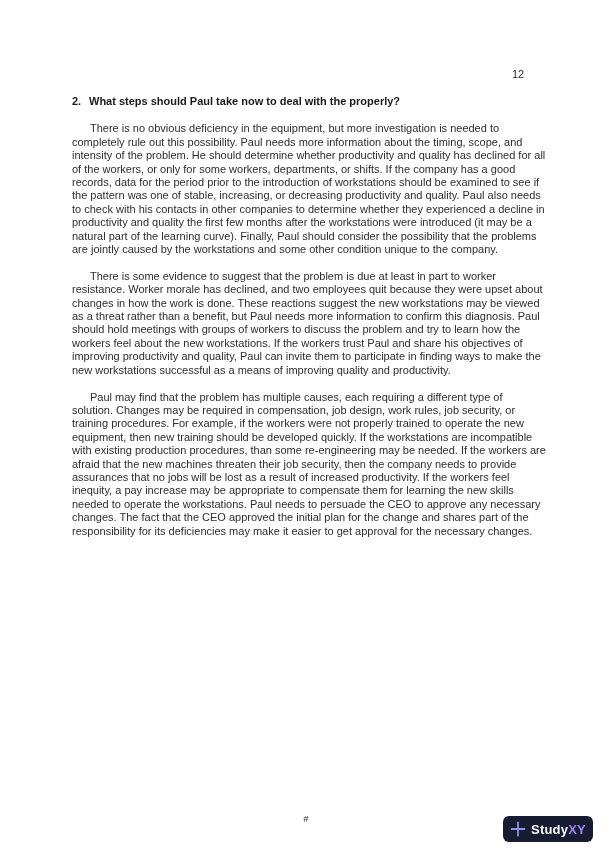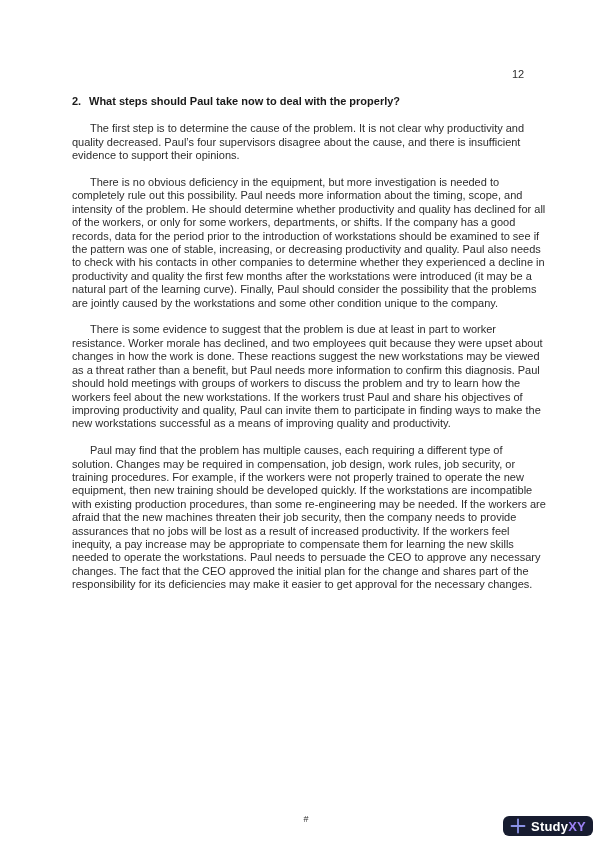--- a/index.html
+++ b/index.html
@@ -46,21 +46,21 @@
     position: absolute;
     top: 814px; left: 0;
     width: 612px;
     text-align: center;
     font-size: 9px;
     color: #2d2d2d;
   }
   .brand-badge {
     position: absolute;
     left: 503px; top: 816px;
-    width: 90px; height: 20px;
+    width: 90px; height: 26px;
     border-radius: 6px;
     display: flex;
     align-items: center;
     justify-content: center;
     gap: 5px;
   }
   .brand-plus {
     width: 16px; height: 16px;
     display: block;
   }
@@ -79,21 +79,20 @@
 
   <div class="page-number">12</div>
 
   <div class="content">
     <div class="question-heading">
       <span class="question-number">2.</span>
       <span class="question-text">What steps should Paul take now to deal with the properly?</span>
     </div>
 
     <div class="answer">
-      <p>The first step is to determine the cause of the problem. It is not clear why productivity and quality decreased. Paul’s four supervisors disagree about the cause, and there is insufficient evidence to support their opinions.</p>
       <p>There is no obvious deficiency in the equipment, but more investigation is needed to completely rule out this possibility. Paul needs more information about the timing, scope, and intensity of the problem. He should determine whether productivity and quality has declined for all of the workers, or only for some workers, departments, or shifts. If the company has a good records, data for the period prior to the introduction of workstations should be examined to see if the pattern was one of stable, increasing, or decreasing productivity and quality. Paul also needs to check with his contacts in other companies to determine whether they experienced a decline in productivity and quality the first few months after the workstations were introduced (it may be a natural part of the learning curve). Finally, Paul should consider the possibility that the problems are jointly caused by the workstations and some other condition unique to the company.</p>
       <p>There is some evidence to suggest that the problem is due at least in part to worker resistance. Worker morale has declined, and two employees quit because they were upset about changes in how the work is done. These reactions suggest the new workstations may be viewed as a threat rather than a benefit, but Paul needs more information to confirm this diagnosis. Paul should hold meetings with groups of workers to discuss the problem and try to learn how the workers feel about the new workstations. If the workers trust Paul and share his objectives of improving productivity and quality, Paul can invite them to participate in finding ways to make the new workstations successful as a means of improving quality and productivity.</p>
       <p>Paul may find that the problem has multiple causes, each requiring a different type of solution. Changes may be required in compensation, job design, work rules, job security, or training procedures. For example, if the workers were not properly trained to operate the new equipment, then new training should be developed quickly. If the workstations are incompatible with existing production procedures, than some re-engineering may be needed. If the workers are afraid that the new machines threaten their job security, then the company needs to provide assurances that no jobs will be lost as a result of increased productivity. If the workers feel inequity, a pay increase may be appropriate to compensate them for learning the new skills needed to operate the workstations. Paul needs to persuade the CEO to approve any necessary changes. The fact that the CEO approved the initial plan for the change and shares part of the responsibility for its deficiencies may make it easier to get approval for the necessary changes.</p>
     </div>
   </div>
 
   <div class="footer-mark">#</div>
 
   <div class="brand-badge" id="brand-badge" style="background: rgb(23, 28, 48);">
     <svg class="brand-plus" viewBox="0 0 16 16" xmlns="http://www.w3.org/2000/svg">

